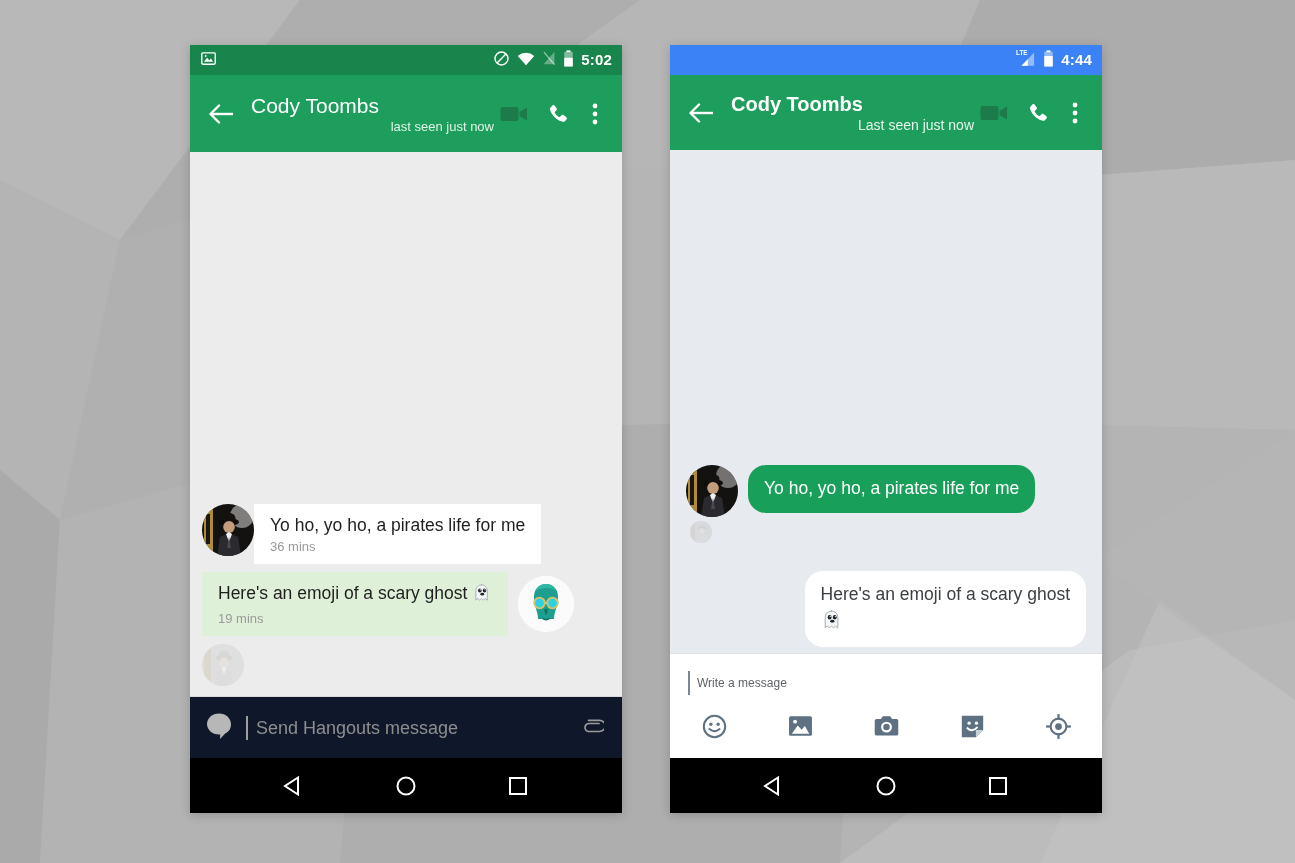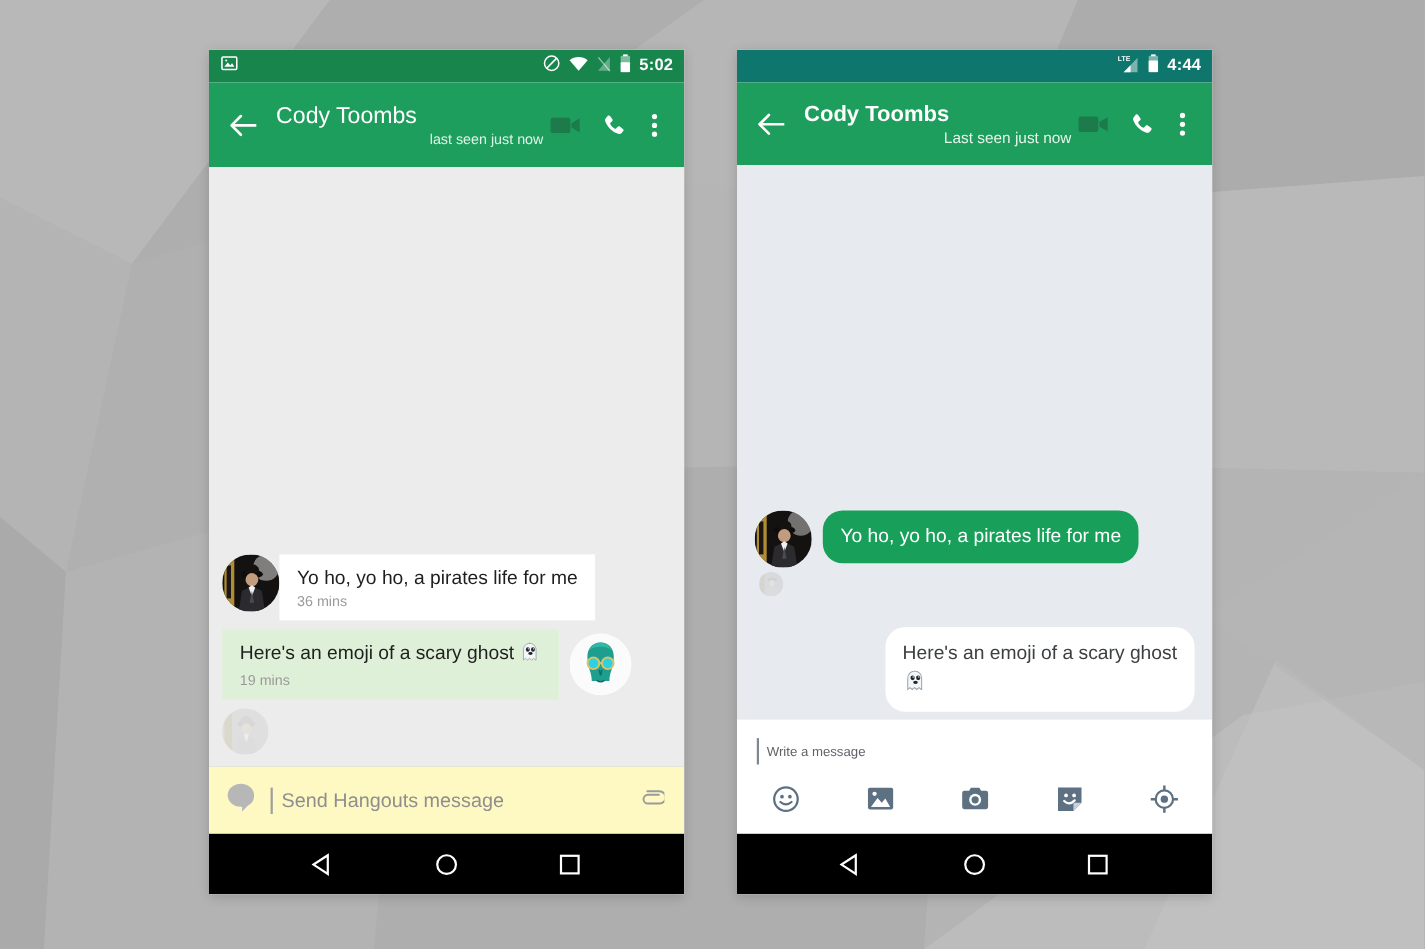--- a/index.html
+++ b/index.html
@@ -43,21 +43,21 @@
   
   .statusbar {
     height: 30px;
     flex: 0 0 30px;
     background: #18854c;
     display: flex;
     align-items: center;
     padding: 0 10px;
     color: #ffffff;
   }
-  .statusbar.alt { background: #0f766e; }
+  .statusbar.alt { background: #3b82f6; }
   .status-left  { display: flex; align-items: center; gap: 6px; }
   .status-right { margin-left: auto; display: flex; align-items: center; gap: 7px; }
   .status-time {
     font-size: 15px;
     font-weight: bold;
     letter-spacing: 0.2px;
     line-height: 1;
     padding-bottom: 1px;
   }
 
@@ -182,21 +182,21 @@
     font-size: 14px;
     text-align: right;
     padding: 8px 18px 0 0;
   }
 
   .ghost { display: inline-block; vertical-align: -4px; }
 
   
   .composer-classic {
     flex: 0 0 62px;
-    background: #fef9c3;
+    background: #0f172a;
     border-top: 1px solid #dadada;
     display: flex;
     align-items: center;
     padding: 0 18px 0 14px;
     gap: 12px;
   }
   .composer-input {
     flex: 1 1 auto;
     color: #8e8e8e;
     font-size: 18px;

